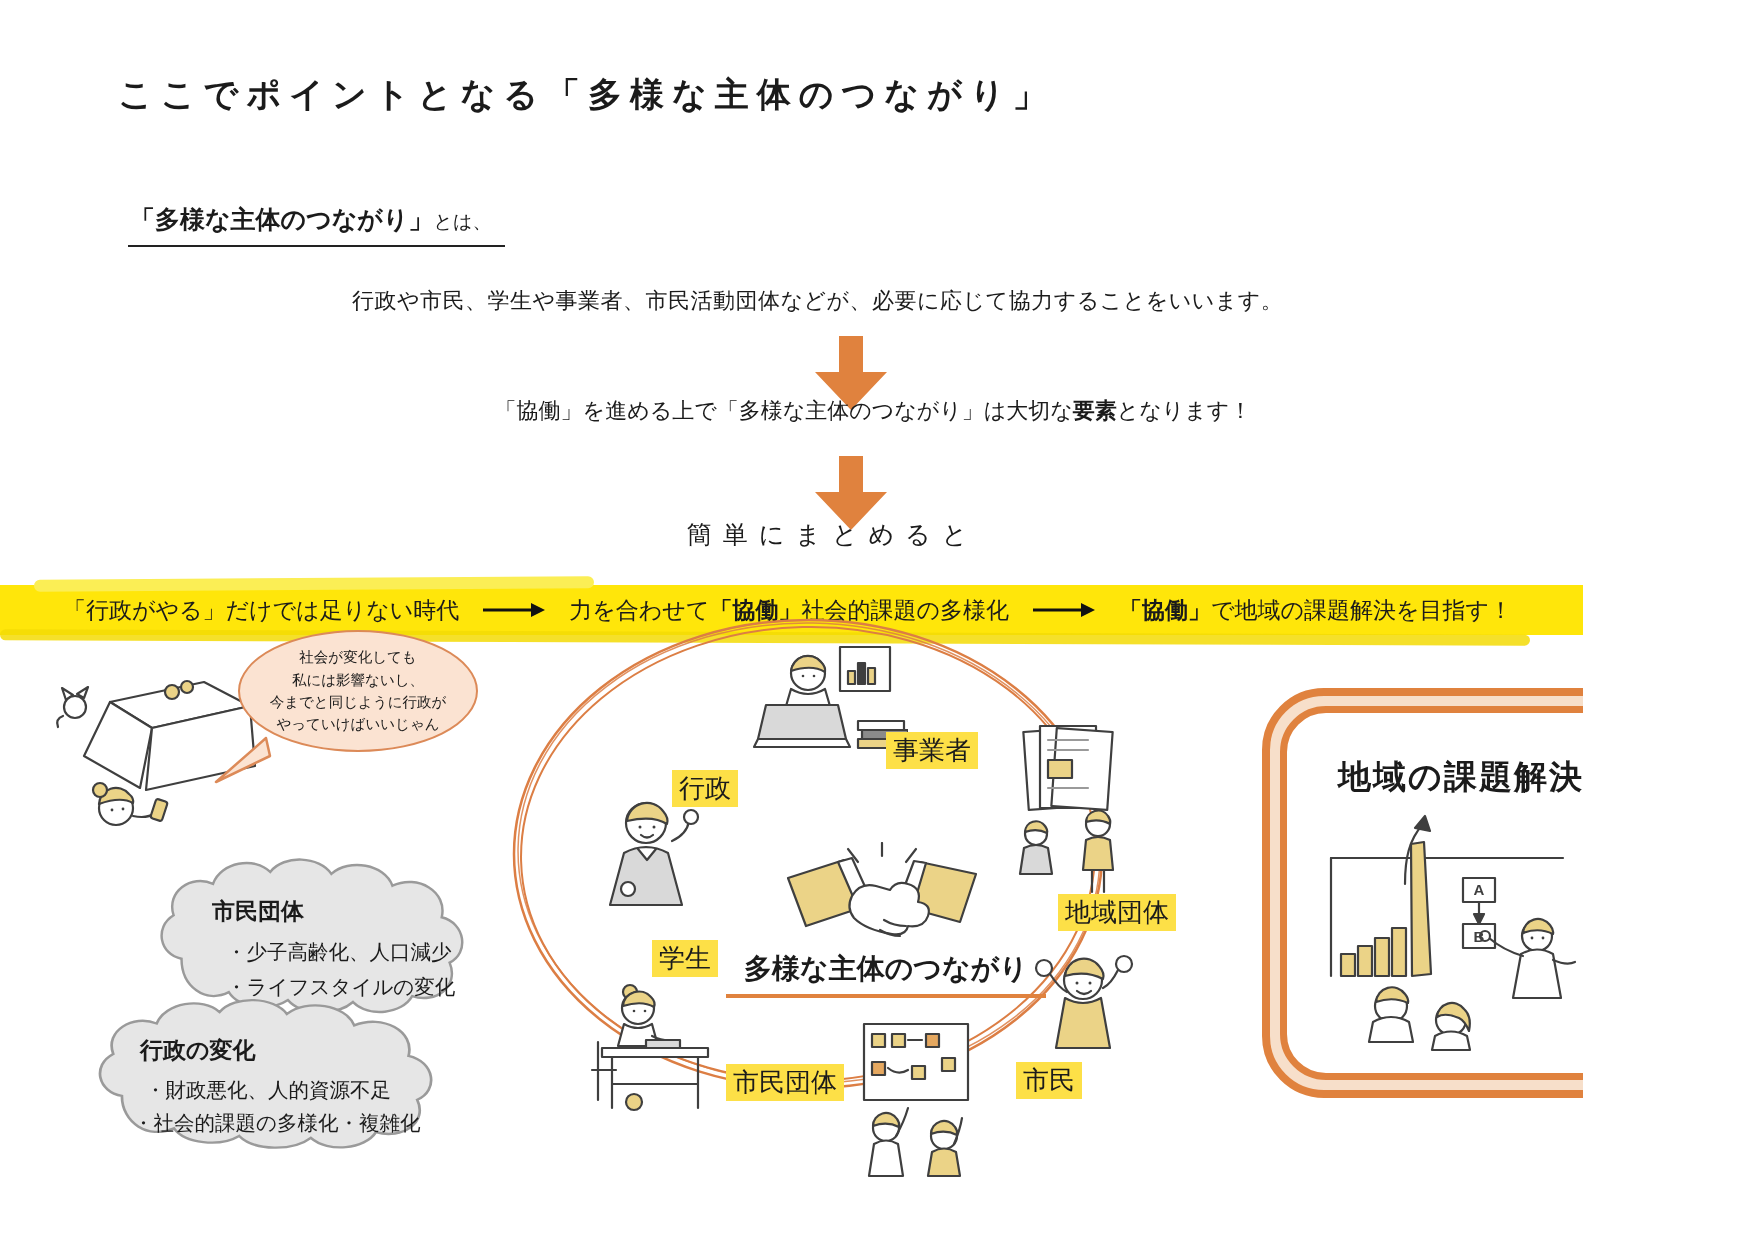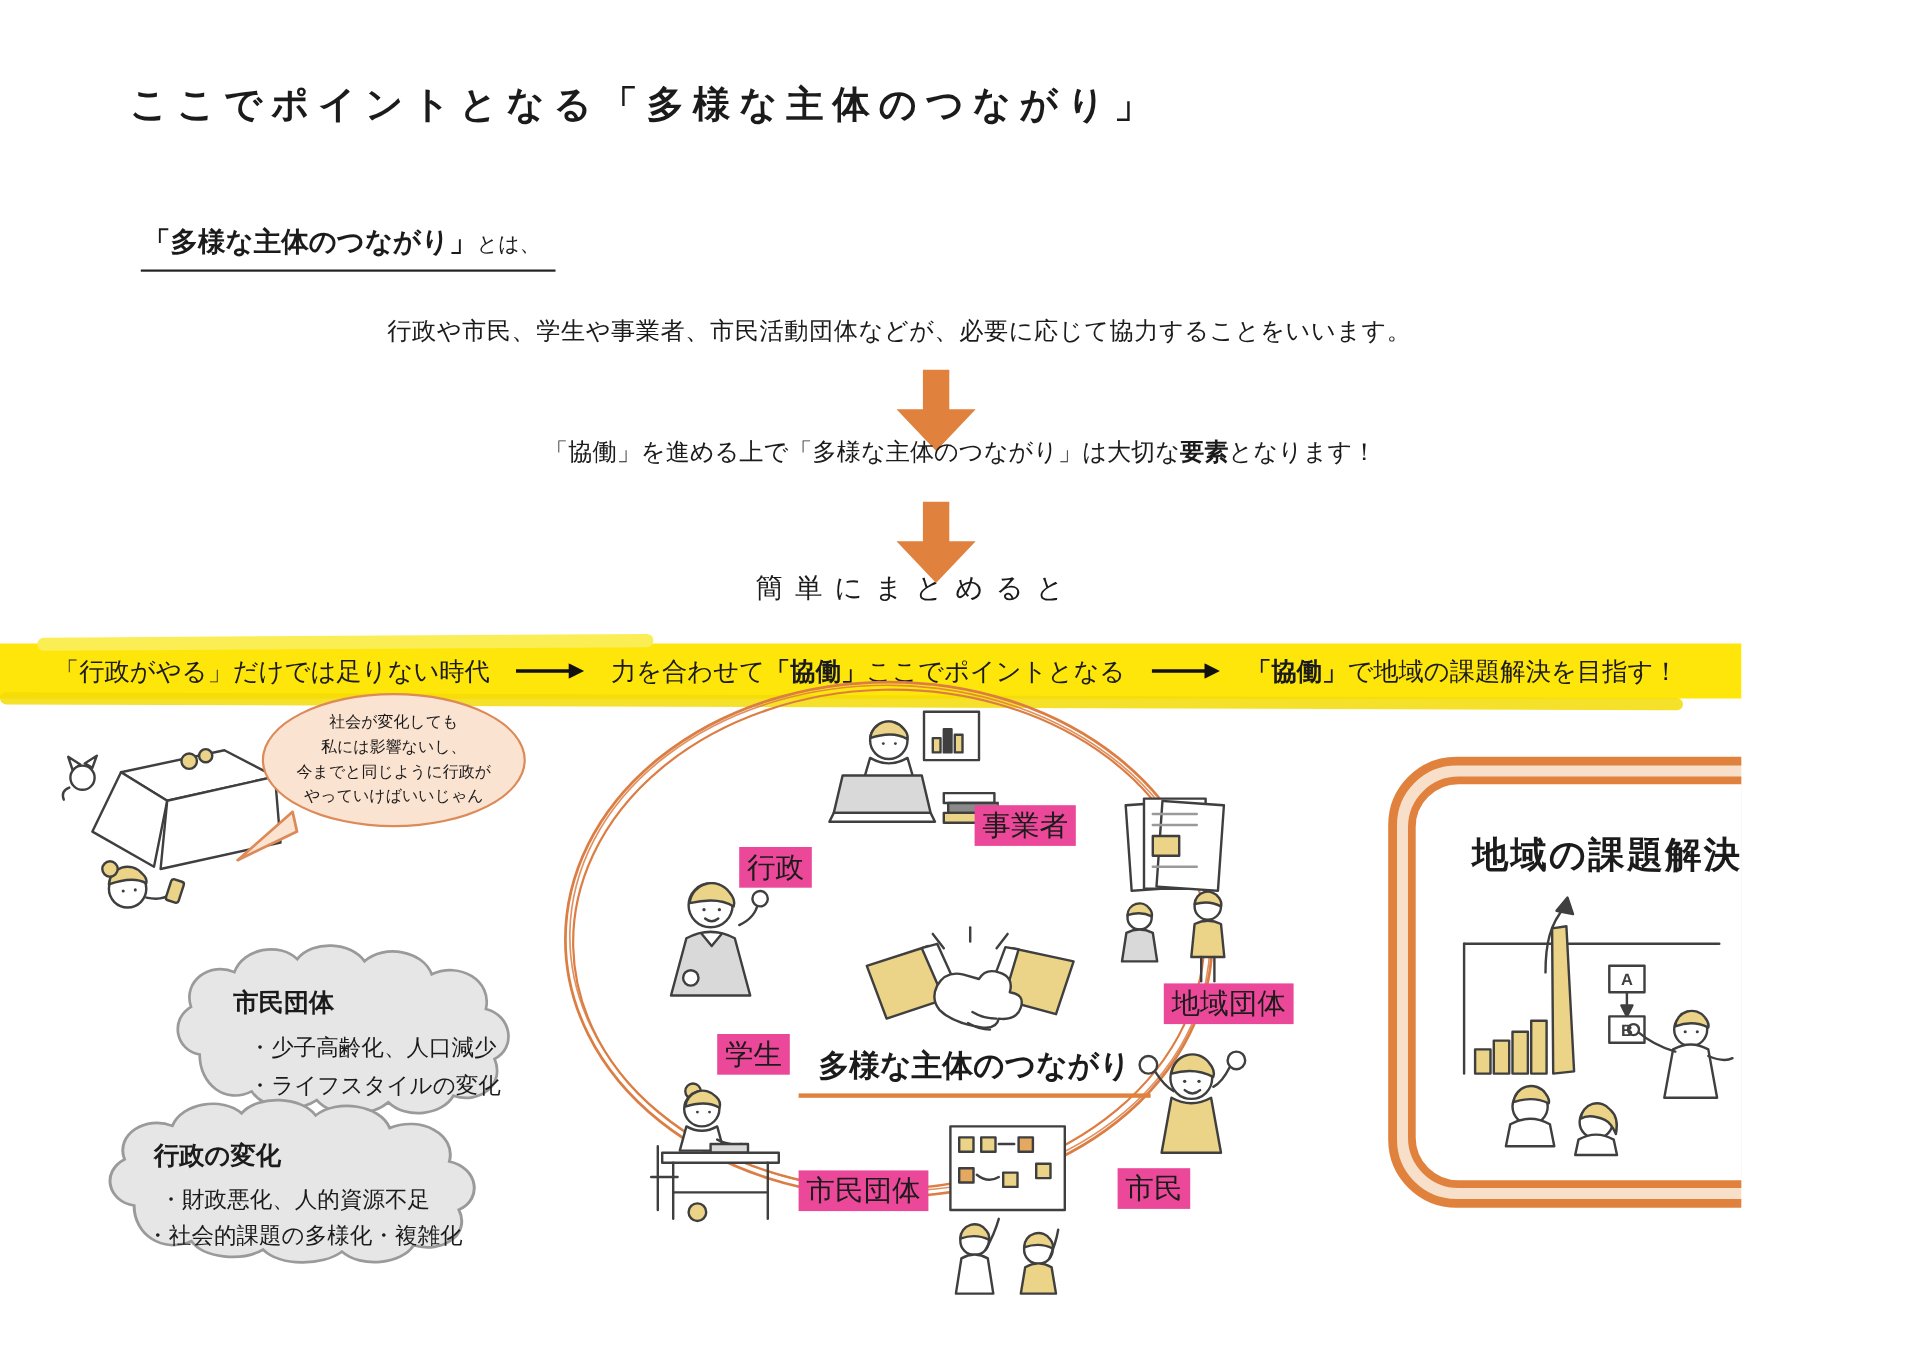--- a/index.html
+++ b/index.html
@@ -34,21 +34,21 @@
             display:flex; flex-direction:column; justify-content:center; align-items:center;
             font-size:14.5px; line-height:1.55; text-align:center; z-index:3; }
   .bubble-tail { left:214px; top:736px; z-index:2; }
 
   .cloud { z-index:1; }
   .cloud .cloud-title { position:absolute; font-size:23px; font-weight:800; }
   .cloud .cloud-item { position:absolute; font-size:20.5px; }
   .cloud1 { left:148px; top:852px; width:345px; height:168px; }
   .cloud2 { left:85px; top:993px; width:380px; height:162px; z-index:2; }
 
-  .actor-label { position:absolute; background:#ec4899; padding:1px 7px; font-size:26px; z-index:4; }
+  .actor-label { position:absolute; background:#fde047; padding:1px 7px; font-size:26px; z-index:4; }
   .center-caption { left:726px; top:950px; width:320px; text-align:center; font-size:28px;
                     font-weight:800; letter-spacing:0px; padding-bottom:6px;
                     border-bottom:4px solid #E0823E; z-index:4; }
 
   .solution-panel { left:1262px; top:688px; width:398px; height:410px; background:#F7DFCA;
                     border:8px solid #E0823E; border-radius:62px; padding:10px; }
   .solution-inner { width:100%; height:100%; background:#fff; border:7px solid #E0823E;
                     border-radius:46px; display:flex; flex-direction:column; align-items:center; }
   .solution-title { margin-top:42px; font-size:33px; font-weight:800; letter-spacing:2px; }
 
@@ -80,21 +80,21 @@
   </svg>
 
   <div class="abs summary-lead">簡単にまとめると</div>
 
   <div class="abs banner">
     <span class="seg">「行政がやる」だけでは足りない時代</span>
     <svg width="62" height="14" viewBox="0 0 62 14">
       <line x1="0" y1="7" x2="50" y2="7" stroke="#111" stroke-width="3.2"></line>
       <polygon points="48,0 62,7 48,14" fill="#111"></polygon>
     </svg>
-    <span class="seg"><span>力を合わせて</span><b>「協働」</b><span>ここでポイントとなる</span></span>
+    <span class="seg"><span>力を合わせて</span><b>「協働」</b><span>社会的課題の多様化</span></span>
     <svg width="62" height="14" viewBox="0 0 62 14">
       <line x1="0" y1="7" x2="50" y2="7" stroke="#111" stroke-width="3.2"></line>
       <polygon points="48,0 62,7 48,14" fill="#111"></polygon>
     </svg>
     <span class="seg"><b>「協働」</b><span>で地域の課題解決を目指す！</span></span>
   </div>
 
   <div>
 
     <div class="abs bubble">

